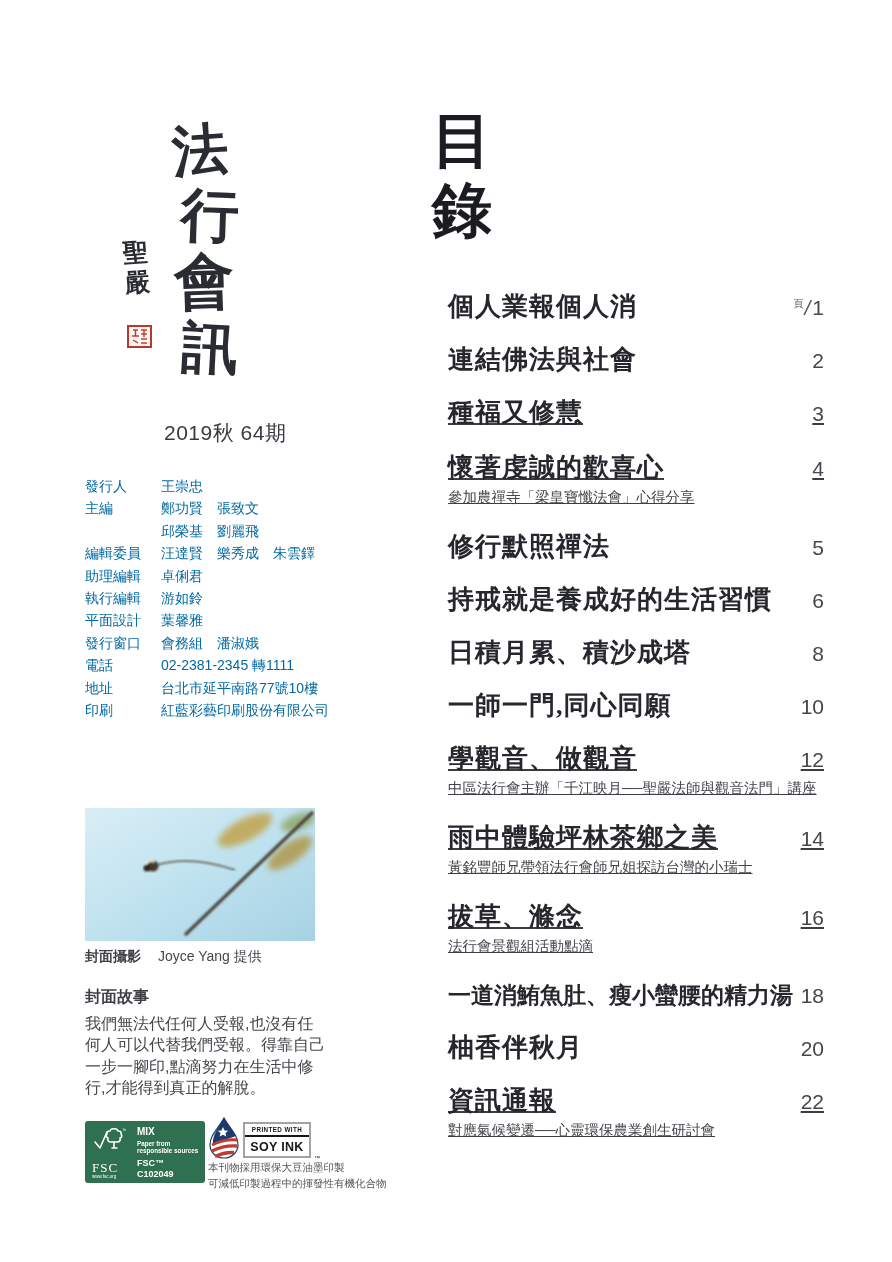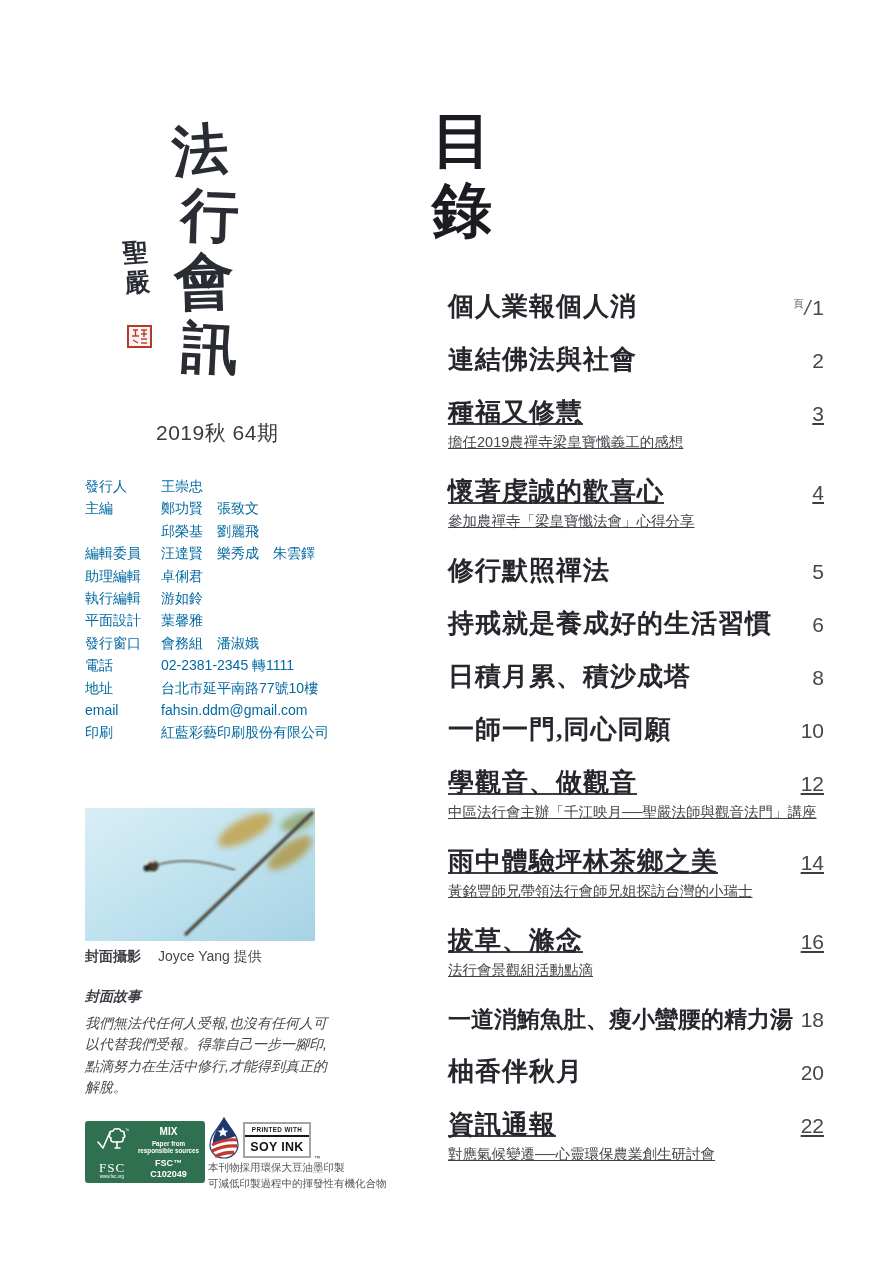--- a/index.html
+++ b/index.html
@@ -19,47 +19,47 @@
   .calligraphy .char:nth-child(1){transform:rotate(-4deg) translateX(-4px);}
   .calligraphy .char:nth-child(2){transform:rotate(2deg) translateX(6px);font-size:58px;}
   .calligraphy .char:nth-child(3){transform:rotate(-2deg);font-size:60px;}
   .calligraphy .char:nth-child(4){transform:rotate(3deg) translateX(6px);}
   .signature{
     position:absolute;left:124px;top:238px;display:flex;flex-direction:column;
     font-family:"DejaVu Serif","Liberation Serif",serif;font-weight:700;
     font-size:25px;line-height:30px;color:#2a2c33;transform:rotate(-4deg);
   }
   .seal{position:absolute;left:127px;top:325px;width:25px;height:23px;}
-  .issue{position:absolute;left:156px;top:419px;font-size:21px;letter-spacing:.5px;color:#3a3a42;}
+  .issue{position:absolute;left:164px;top:419px;font-size:21px;letter-spacing:.5px;color:#3a3a42;}
 
   
   .staff{position:absolute;left:85px;top:476px;width:312px;font-size:14px;color:#0369a1;}
   .staff-row{display:flex;line-height:20.8px;margin-bottom:1.6px;}
   .staff-label{width:76px;flex:none;}
   .staff-value{white-space:pre-wrap;}
 
   
   .cover-photo{position:absolute;left:85px;top:808px;width:230px;height:133px;overflow:hidden;}
   .cover-photo svg{display:block;}
 
   .credit{position:absolute;left:85px;top:948px;font-size:14px;display:flex;color:#46464d;justify-content:flex-end;}
   .credit-label{font-weight:bold;width:73px;color:#3e3e45;}
-  .story{position:absolute;left:85px;top:986px;width:244px;font-size:14px;line-height:21.5px;color:#46464d;font-style:italic;}
+  .story{position:absolute;left:85px;top:986px;width:244px;font-size:16px;line-height:21.5px;color:#46464d;}
   .story-label{font-weight:bold;margin-bottom:5px;color:#3e3e45;}
 
   
   .fsc{
     position:absolute;left:85px;top:1121px;width:120px;height:62px;
     background:#2f7050;border-radius:3px;color:#fff;display:flex;
     padding:5px 5px 4px 7px;box-sizing:border-box;gap:5px;
   }
-  .fsc-left{width:40px;display:flex;flex-direction:column;align-items:center;}
+  .fsc-left{width:40px;display:flex;flex-direction:column;align-items:flex-start;}
   .fsc-acronym{font-family:"Liberation Serif",serif;font-size:13px;letter-spacing:1px;line-height:13px;margin-top:1px;}
   .fsc-web{font-size:4.5px;line-height:6px;}
-  .fsc-right{flex:1;text-align:center;display:flex;flex-direction:column;justify-content:center;}
+  .fsc-right{flex:1;text-align:left;display:flex;flex-direction:column;justify-content:center;}
   .fsc-mix{font-size:10px;font-weight:bold;line-height:12px;}
   .fsc-tagline{font-size:6.3px;font-weight:bold;line-height:7.5px;margin-top:2px;}
   .fsc-license{font-size:9px;font-weight:bold;line-height:11px;margin-top:3px;}
 
   .soy{position:absolute;left:208px;top:1117px;display:flex;align-items:center;gap:3px;}
   .soy-box{border:2px solid #a3a3a3;background:#fff;width:64px;}
   .soy-printed{font-size:6.3px;font-weight:bold;text-align:center;letter-spacing:.4px;
     border-bottom:2px solid #16161a;padding:2px 0;color:#16161a;}
   .soy-name{font-size:12.5px;font-weight:bold;text-align:center;padding:2.5px 0;color:#16161a;letter-spacing:.3px;}
   .soy-tm{font-size:6px;color:#16161a;align-self:flex-end;margin-bottom:2px;}
@@ -152,24 +152,20 @@
       <span class="staff-label">發行窗口</span>
       <span class="staff-value">會務組　潘淑娥</span>
     </div>
     <div class="staff-row">
       <span class="staff-label">電話</span>
       <span class="staff-value">02-2381-2345 轉1111</span>
     </div>
     <div class="staff-row">
       <span class="staff-label">地址</span>
       <span class="staff-value">台北市延平南路77號10樓</span>
-    </div>
-    <div class="staff-row">
-      <span class="staff-label">email</span>
-      <span class="staff-value">fahsin.ddm@gmail.com</span>
     </div>
     <div class="staff-row">
       <span class="staff-label">印刷</span>
       <span class="staff-value">紅藍彩藝印刷股份有限公司</span>
     </div>
   </div>
 
 <div class="cover-photo">
   <svg width="230" height="133" viewBox="0 0 230 133">
     <defs>
@@ -274,21 +270,20 @@
       <div class="toc-row">
         <span class="toc-title">連結佛法與社會</span>
         <span class="toc-page">2</span>
       </div>
     </div>
     <div class="toc-entry has-sub">
       <div class="toc-row">
         <span class="toc-title">種福又修慧</span>
         <span class="toc-page">3</span>
       </div>
-      <div class="toc-sub">擔任2019農禪寺梁皇寶懺義工的感想</div>
     </div>
     <div class="toc-entry has-sub">
       <div class="toc-row">
         <span class="toc-title">懷著虔誠的歡喜心</span>
         <span class="toc-page">4</span>
       </div>
       <div class="toc-sub">參加農禪寺「梁皇寶懺法會」心得分享</div>
     </div>
     <div class="toc-entry">
       <div class="toc-row">

